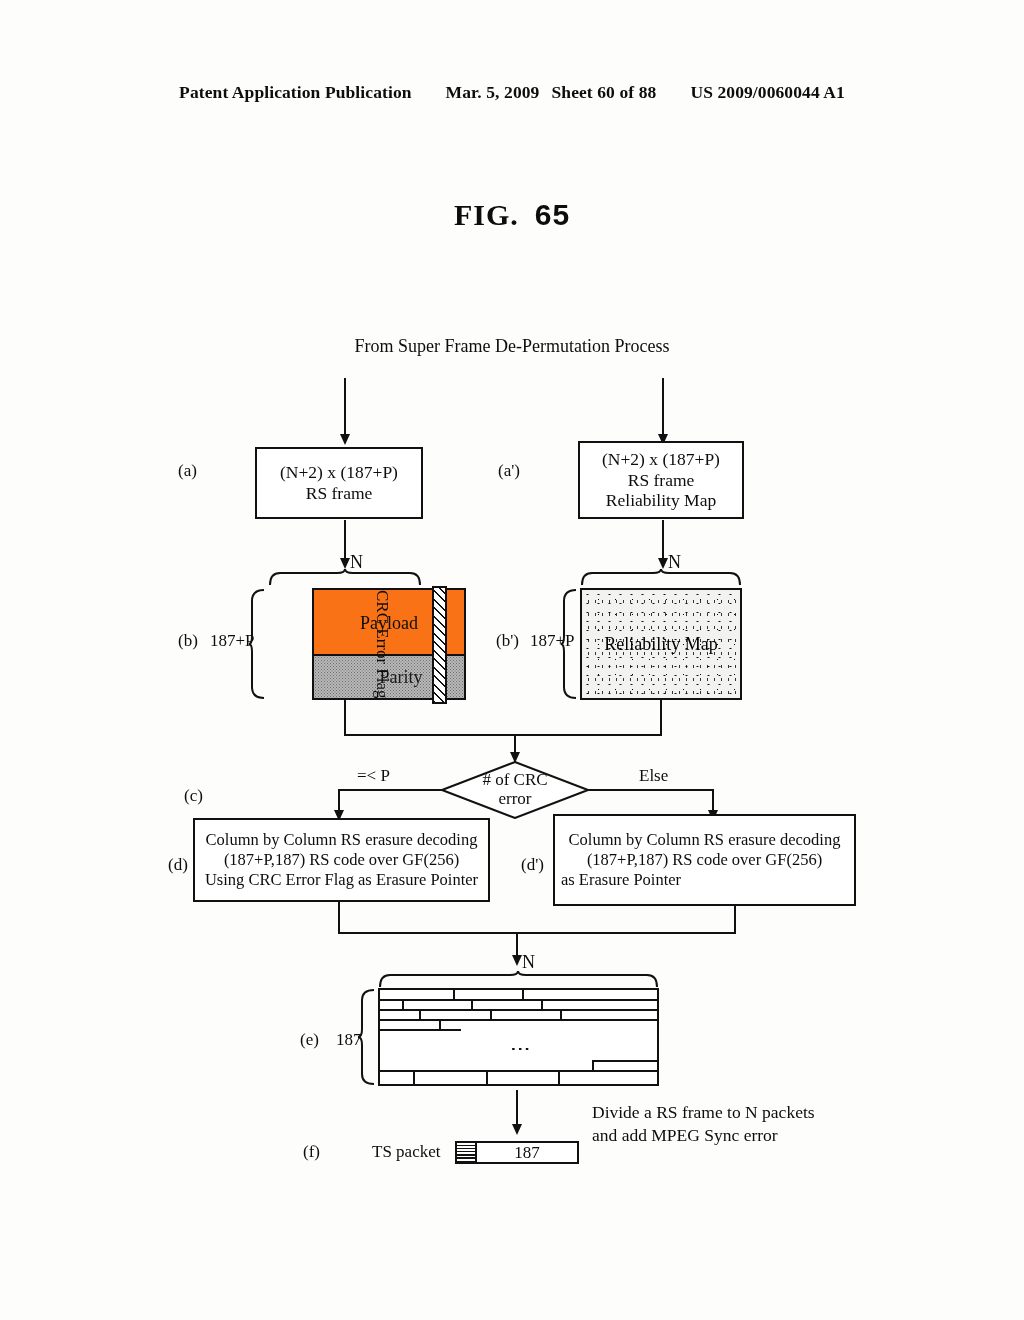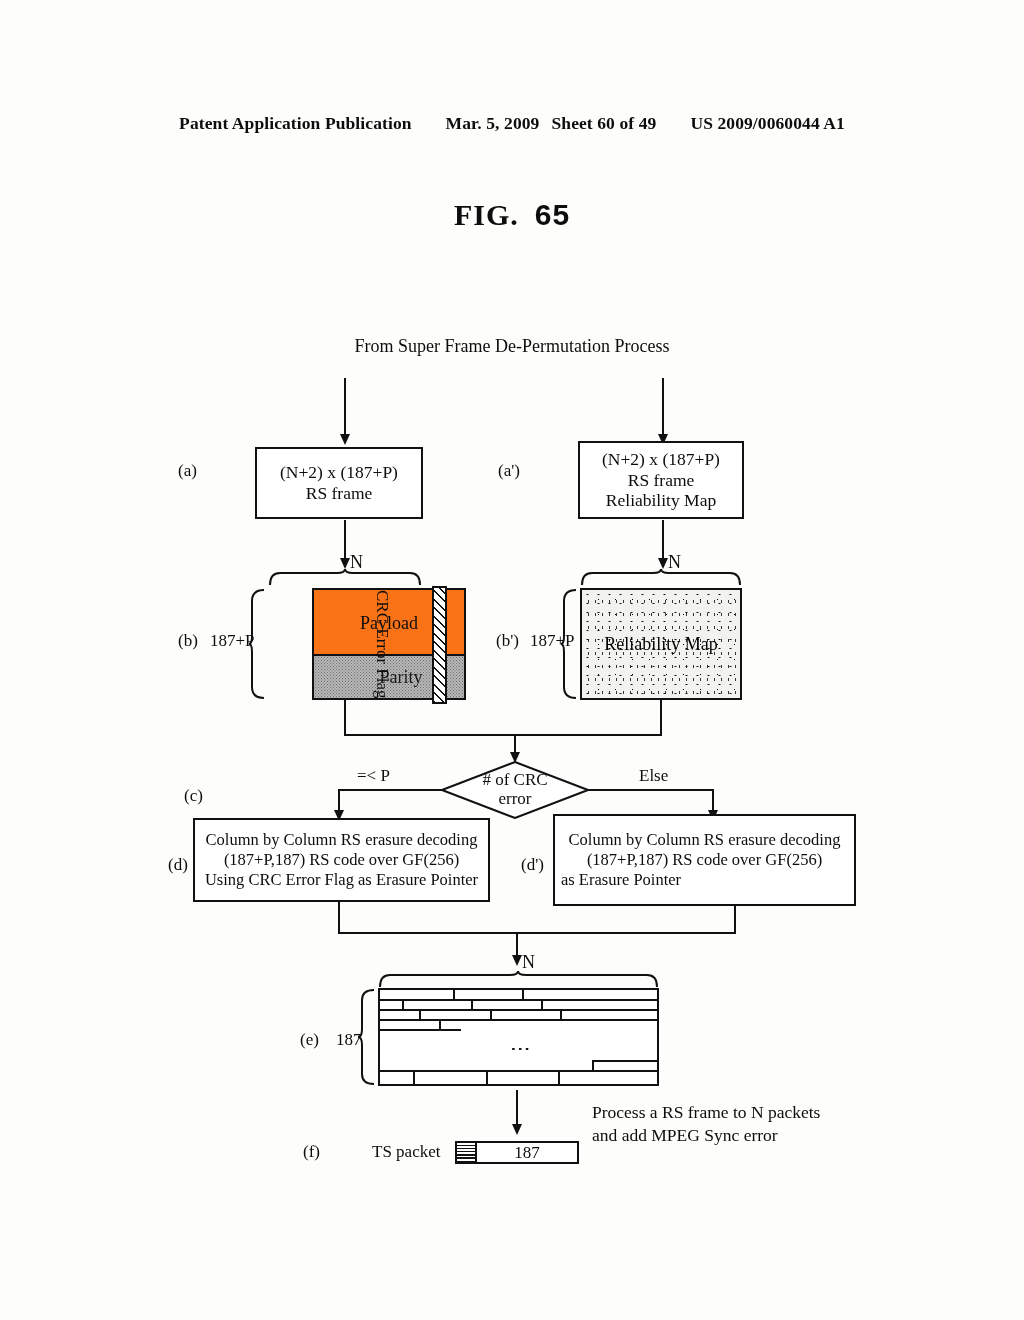--- a/index.html
+++ b/index.html
@@ -10,21 +10,21 @@
     color:#0d0d0d;
     position:relative;
     overflow:hidden;
   }
   
   #page-header{
     position:absolute;left:0;top:82px;width:1024px;
     display:flex;justify-content:center;align-items:baseline;
     font-weight:bold;font-size:17.5px;letter-spacing:.1px;
   }
-  #page-header .seg{white-space:nowrap;margin-top:31px;}
+  #page-header .seg{white-space:nowrap;}
   #page-header .gap1{width:34px;}
   #page-header .gap2{width:12px;}
   #page-header .gap3{width:34px;}
 
   
   #fig-title{
     position:absolute;left:0;top:198px;width:1024px;
     text-align:center;font-size:30px;font-weight:bold;
     letter-spacing:1px;
   }
@@ -122,21 +122,21 @@
   .note{position:absolute;font-size:17.5px;line-height:1.3;}
 </style>
 </head>
 <body>
 
 <div id="page-header">
   <span class="seg">Patent Application Publication</span>
   <span class="gap1"></span>
   <span class="seg">Mar. 5, 2009</span>
   <span class="gap2"></span>
-  <span class="seg">Sheet 60 of 49</span>
+  <span class="seg">Sheet 60 of 88</span>
   <span class="gap3"></span>
   <span class="seg">US 2009/0060044 A1</span>
 </div>
 
 <div id="fig-title">
   <span>FIG.</span><span class="fignum">65</span>
 </div>
 
 <div id="src-text">From Super Frame De-Permutation Process</div>
 
@@ -303,15 +303,15 @@
 <div class="arrowhead" style="left:512px;top:1124px;"></div>
 
 <div class="lbl" style="left:303px;top:1142px;">(f)</div>
 <div class="lbl" style="left:372px;top:1142px;">TS packet</div>
 <div id="f-sync"></div>
 <div id="f-body">
   <span>187</span>
 </div>
 
 <div class="note" style="left:592px;top:1101px;">
-  <div>Process a RS frame to N packets</div>
+  <div>Divide a RS frame to N packets</div>
   <div>and add MPEG Sync error</div>
 </div>
 
 </body></html>

